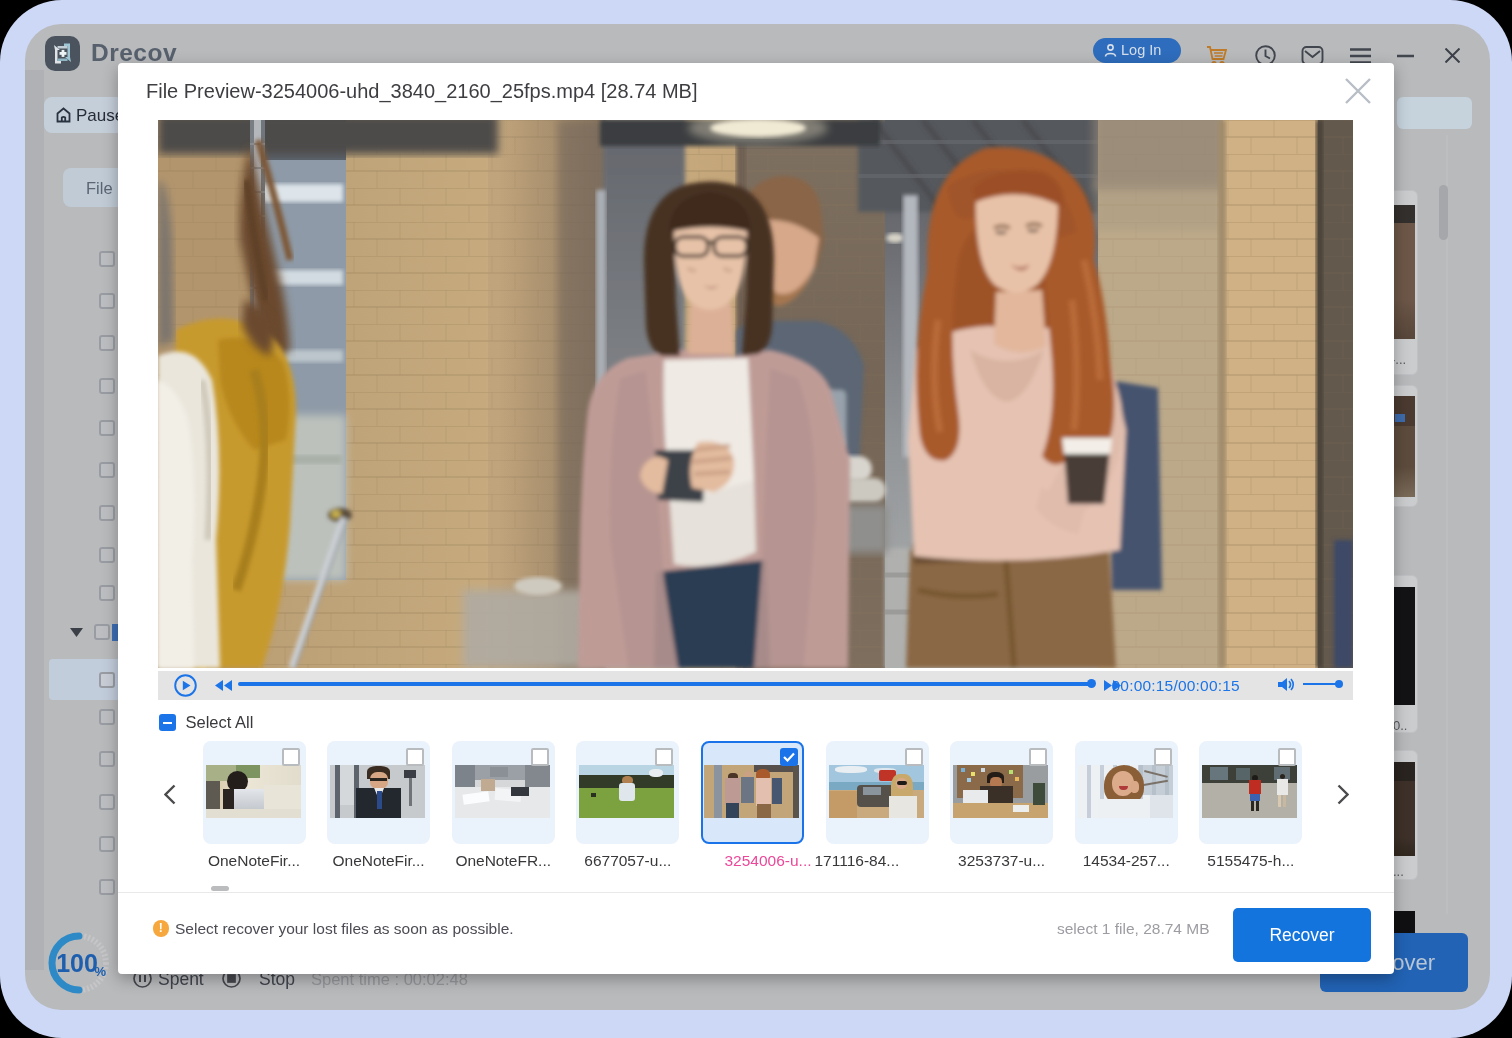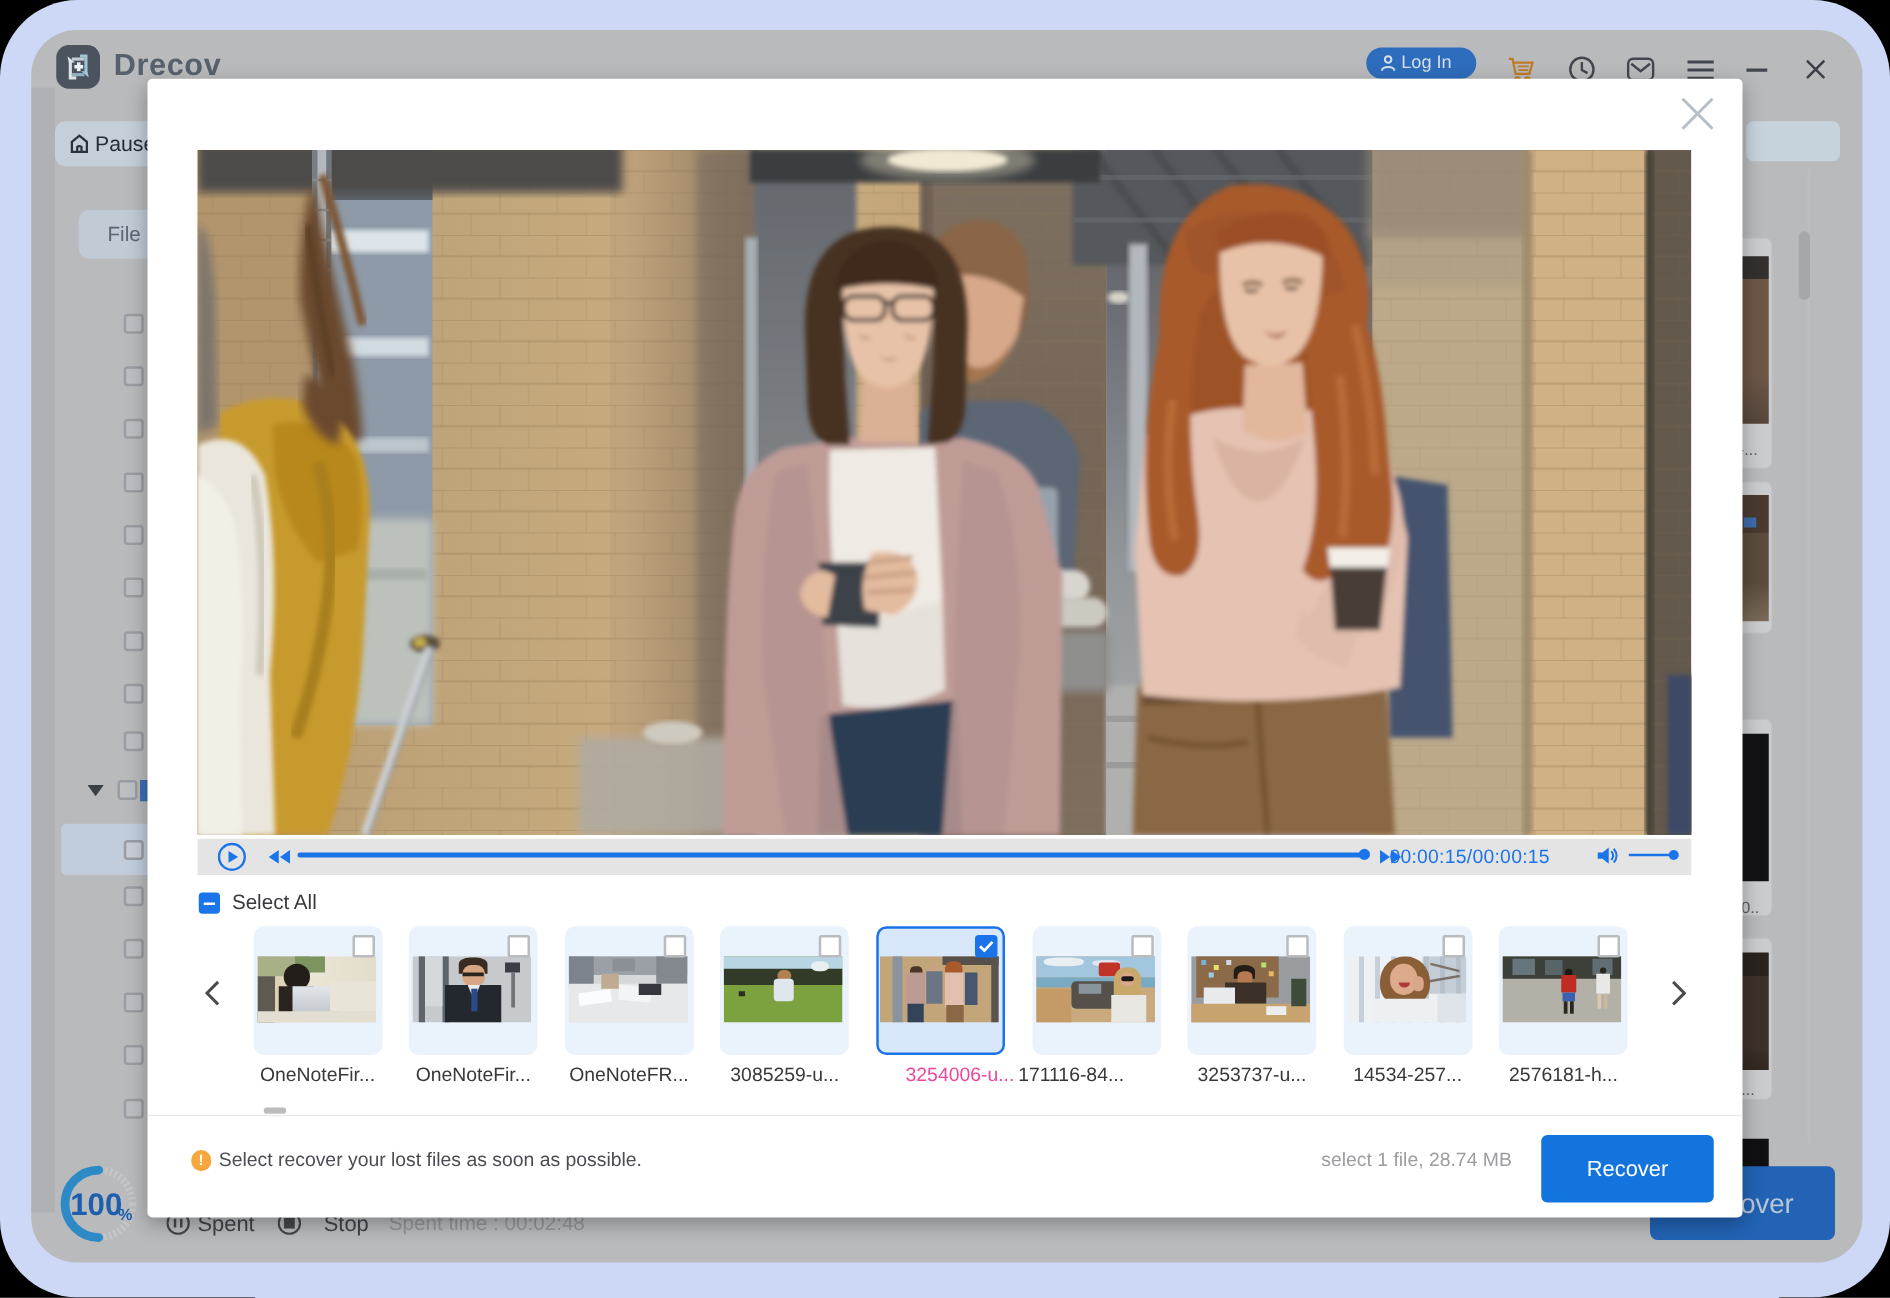--- a/index.html
+++ b/index.html
@@ -134,20 +134,21 @@
 
   <svg class="abs" style="left:21px;top:906px" width="66" height="66" viewBox="0 0 66 66">
     <circle cx="33" cy="33" r="27" fill="none" stroke="#c6c6c8" stroke-width="6" stroke-dasharray="2 2"></circle>
     <path d="M33 6 A27 27 0 0 0 33 60" fill="none" stroke="#2d8ac7" stroke-width="7" stroke-linecap="round"></path>
     <text x="31" y="42" font-size="25" font-weight="bold" fill="#1d5fae" text-anchor="middle" font-family="Liberation Sans,sans-serif">100</text>
     <text x="60" y="46" font-size="13" font-weight="bold" fill="#1d5fae" text-anchor="end" font-family="Liberation Sans,sans-serif">%</text>
   </svg>
 </div>
 
 <div class="abs" id="modal" style="left:117.5px;top:63px;width:1276px;height:911px;background:#fff;border-radius:4px;box-shadow:0 5px 16px rgba(0,0,0,.30)">
+  <div class="abs" style="left:28.5px;top:17px;font-size:20px;color:#3e3e42">File Preview-3254006-uhd_3840_2160_25fps.mp4 [28.74 MB]</div>
   <svg class="abs" style="left:1227px;top:15px" width="26" height="26" viewBox="0 0 26 26" stroke="#b8bec6" stroke-width="2.4">
         <path d="M1 1 L25 25 M25 1 L1 25"></path>
       </svg>
 
   <div class="abs" id="video" style="left:40.5px;top:57px;width:1195px;height:548px;background:#c4a87c;overflow:hidden"><svg width="1195" height="548" viewBox="0 0 1195 548">
 <defs>
  <linearGradient id="wallg" x1="0" y1="0" x2="1" y2="0">
   <stop offset="0" stop-color="#b69a71"></stop>
               <stop offset="0.35" stop-color="#cbaf82"></stop>
               <stop offset="0.5" stop-color="#c2a478"></stop>
@@ -412,21 +413,21 @@
   <div class="abs" style="left:461.8px;top:702px;width:95px;height:53px;overflow:hidden">
         <div class="abs" style="left:0;top:0;width:95px;height:53px;background:#7ba23f"></div>
 <div class="abs" style="left:0;top:0;width:95px;height:12px;background:#b9d5e3"></div>
 <div class="abs" style="left:0;top:10px;width:95px;height:13px;background:#313b28"></div>
 <div class="abs" style="left:70px;top:4px;width:14px;height:8px;background:#e8eef2;border-radius:40%"></div>
 <div class="abs" style="left:43px;top:11px;width:11px;height:9px;border-radius:45%;background:#b08050"></div>
 <div class="abs" style="left:40px;top:18px;width:16px;height:18px;background:#dfe7ec;border-radius:3px"></div>
 <div class="abs" style="left:12px;top:28px;width:5px;height:4px;background:#2a3020"></div>
       </div>
   <div class="abs" style="left:537.8px;top:685px;width:18px;height:18px;background:#fff;border:2px solid #b9bcbf;border-radius:2px"></div>
-  <div class="abs" style="left:447.8px;top:789px;width:125px;text-align:center;font-size:15.5px;color:#38383b">3085259-u...</div>
+  <div class="abs" style="left:447.8px;top:789px;width:125px;text-align:center;font-size:15.5px;color:#38383b">6677057-u...</div>
   <div class="abs" style="left:583.4px;top:678px;width:103px;height:103px;background:#d9e7fa;border:2.5px solid #1a73e8;border-radius:8px"></div>
   <div class="abs" style="left:586.4px;top:702px;width:95px;height:53px;overflow:hidden">
         <div class="abs" style="left:0;top:0;width:95px;height:53px;background:#c2a67a"></div>
 <div class="abs" style="left:50px;top:0;width:45px;height:7px;background:#55504c"></div>
 <div class="abs" style="left:89px;top:0;width:6px;height:53px;background:#5a544c"></div>
 <div class="abs" style="left:10px;top:0;width:8px;height:53px;background:#8b949e"></div>
 <div class="abs" style="left:24px;top:8px;width:10px;height:9px;background:#4a3526;border-radius:40%"></div>
 <div class="abs" style="left:21px;top:13px;width:15px;height:27px;background:#bd9a94"></div>
 <div class="abs" style="left:40px;top:6px;width:8px;height:8px;background:#caa183;border-radius:50%"></div>
 <div class="abs" style="left:37px;top:12px;width:13px;height:26px;background:#6b7583"></div>
@@ -505,21 +506,21 @@
 <div class="abs" style="left:47px;top:15px;width:12px;height:14px;background:#bf2d22"></div>
 <div class="abs" style="left:48px;top:29px;width:10px;height:7px;background:#3a62b0"></div>
 <div class="abs" style="left:49px;top:36px;width:3px;height:10px;background:#2a2622"></div>
 <div class="abs" style="left:54px;top:36px;width:3px;height:10px;background:#2a2622"></div>
 <div class="abs" style="left:78px;top:9px;width:5px;height:5px;background:#2a241e;border-radius:50%"></div>
 <div class="abs" style="left:75px;top:14px;width:11px;height:16px;background:#e8e8e6"></div>
 <div class="abs" style="left:76px;top:30px;width:3px;height:12px;background:#d8c8b0"></div>
 <div class="abs" style="left:81px;top:30px;width:3px;height:12px;background:#c8b8a0"></div>
       </div>
   <div class="abs" style="left:1160.8px;top:685px;width:18px;height:18px;background:#fff;border:2px solid #b9bcbf;border-radius:2px"></div>
-  <div class="abs" style="left:1070.8px;top:789px;width:125px;text-align:center;font-size:15.5px;color:#38383b">2576181-h...</div>
+  <div class="abs" style="left:1070.8px;top:789px;width:125px;text-align:center;font-size:15.5px;color:#38383b">5155475-h...</div>
 
   <svg class="abs" style="left:46px;top:721px" width="12" height="21" viewBox="0 0 12 21" fill="none" stroke="#4b4b4e" stroke-width="2.4">
         <path d="M10.5 1.5 L1.5 10.5 L10.5 19.5"></path>
       </svg>
   <svg class="abs" style="left:1219px;top:721px" width="12" height="21" viewBox="0 0 12 21" fill="none" stroke="#4b4b4e" stroke-width="2.4">
         <path d="M1.5 1.5 L10.5 10.5 L1.5 19.5"></path>
       </svg>
 
   <div class="abs" style="left:93px;top:823px;width:18px;height:5px;border-radius:2.5px;background:#bbbcbe"></div>
 

